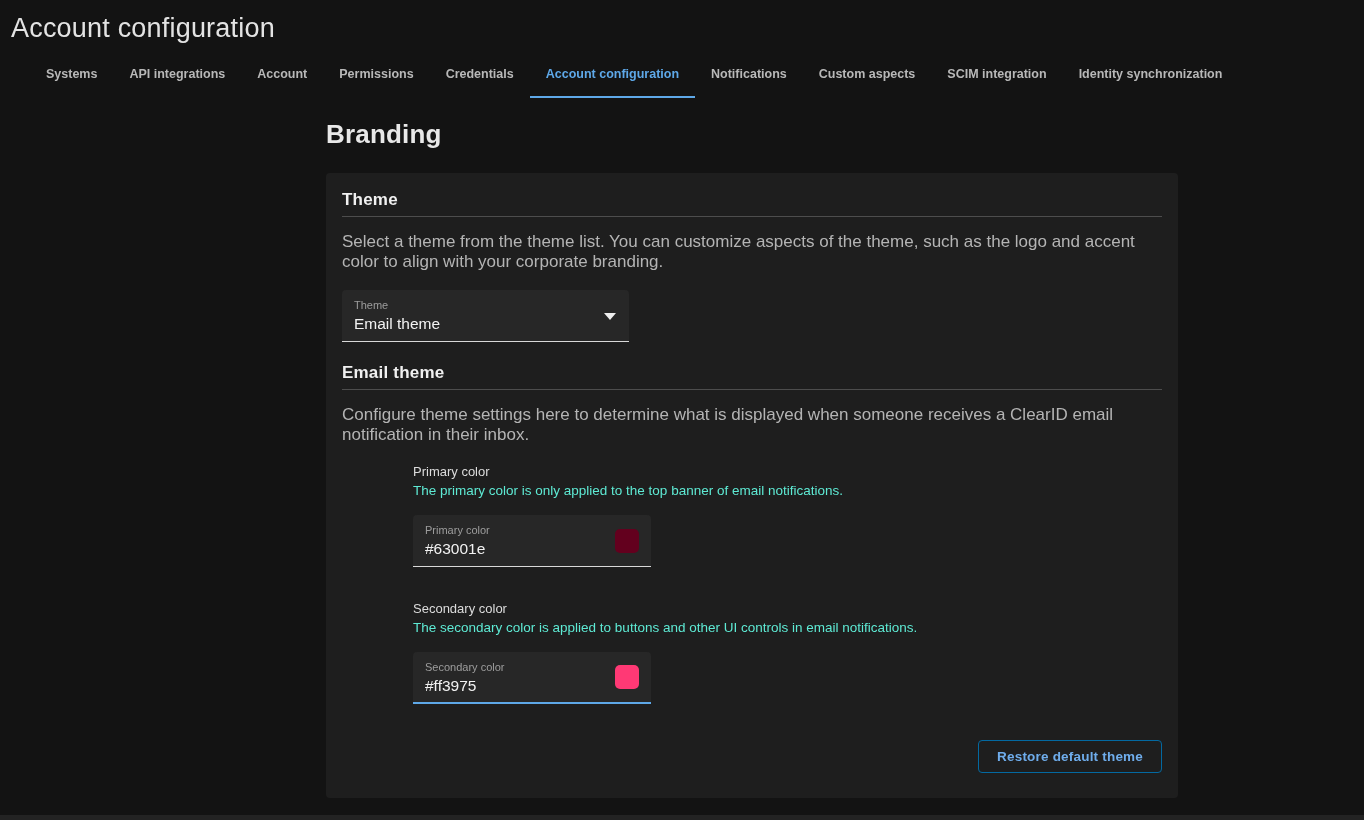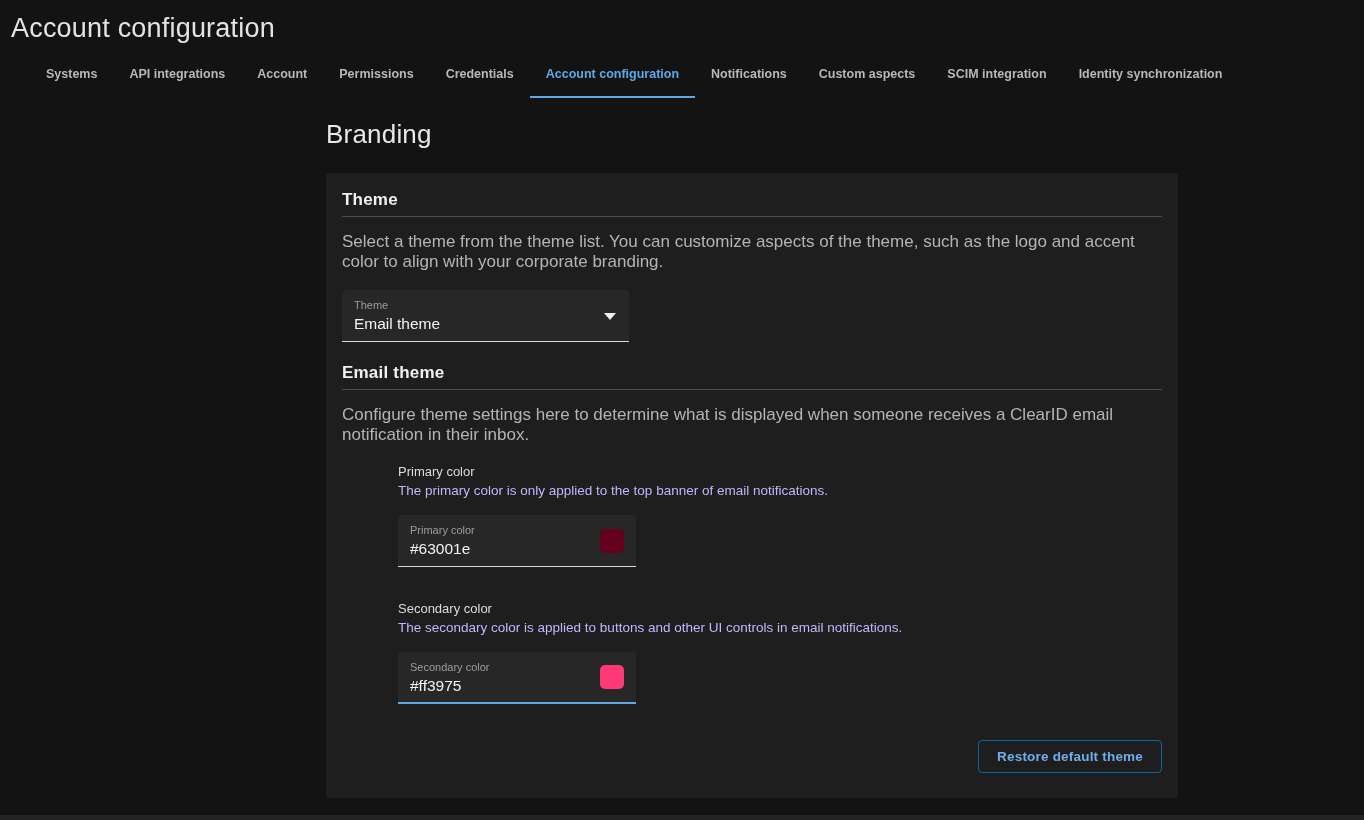--- a/index.html
+++ b/index.html
@@ -36,21 +36,21 @@
   }
   .tab.active {
     color: #5ea8e8;
     border-bottom-color: #5ea8e8;
   }
   
   .content { margin-left: 326px; width: 852px; }
   .branding-title {
     color: #e8e8e8;
     font-size: 26px;
-    font-weight: 400;
+    font-weight: 700;
     margin-top: 21px;
     letter-spacing: 0.2px;
   }
   .card {
     margin-top: 23px;
     background: #1e1e1e;
     border-radius: 4px;
     padding: 17px 16px 25px 16px;
     min-height: 621px;
   }
@@ -105,23 +105,23 @@
   }
   .swatch {
     position: absolute;
     right: 12px; top: 50%;
     margin-top: -12px;
     width: 24px; height: 24px;
     border-radius: 5px;
   }
   
   .email-section-header { margin-top: 21px; }
-  .sub-block { margin-left: 56px; margin-top: 19px; }
+  .sub-block { margin-left: 71px; margin-top: 19px; }
   .sub-label { color: #dcdcdc; font-size: 13px; font-weight: 400; }
-  .sub-desc { color: #c4b5fd; font-size: 13.5px; margin-top: 4px; }
+  .sub-desc { color: #5eead4; font-size: 13.5px; margin-top: 4px; }
   .sub-block .field { margin-top: 17px; }
   .sub-block + .sub-block { margin-top: 34px; }
   
   .button-row {
     display: flex;
     justify-content: flex-end;
     margin-top: 36px;
   }
   .outline-button {
     background: transparent;

